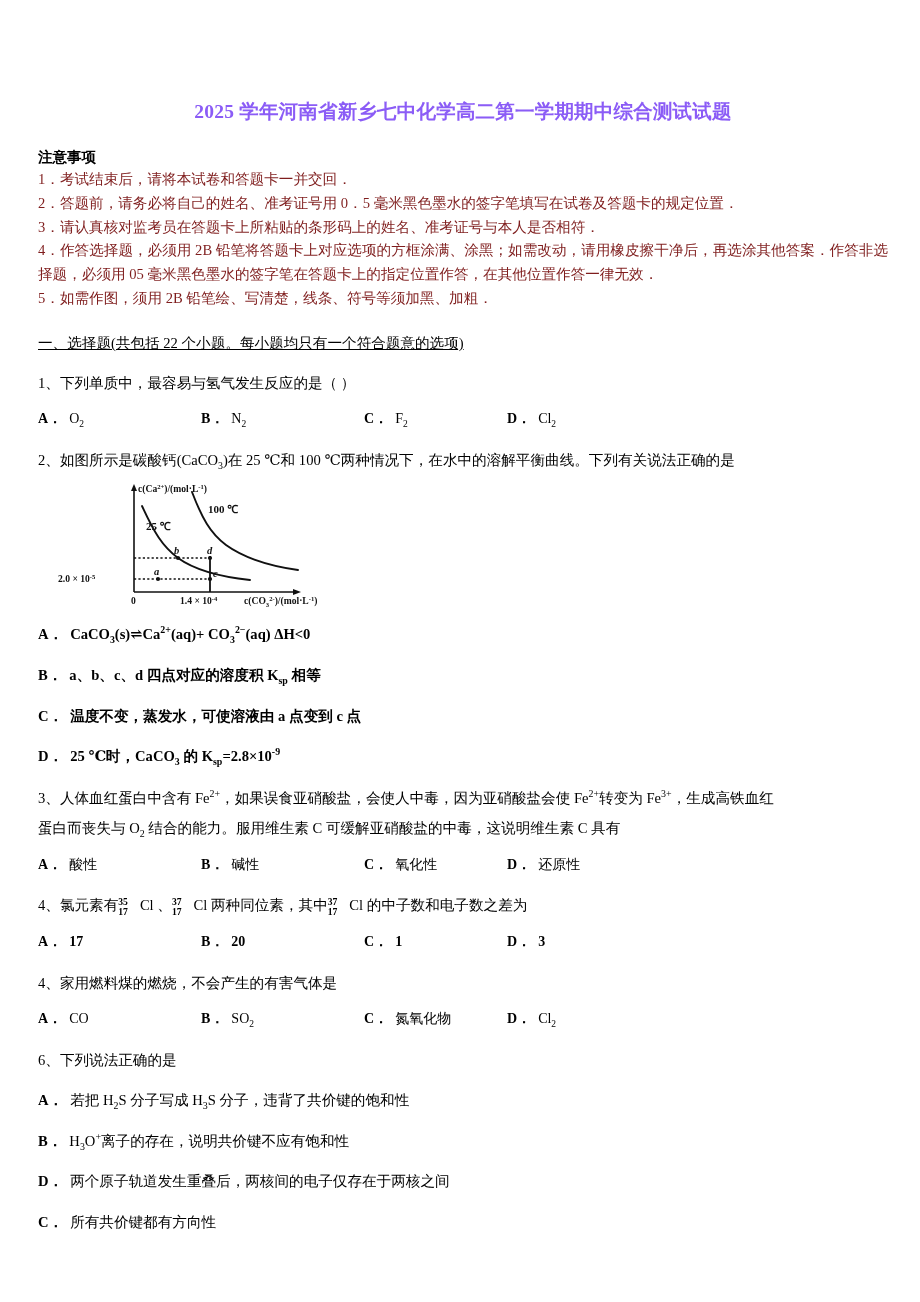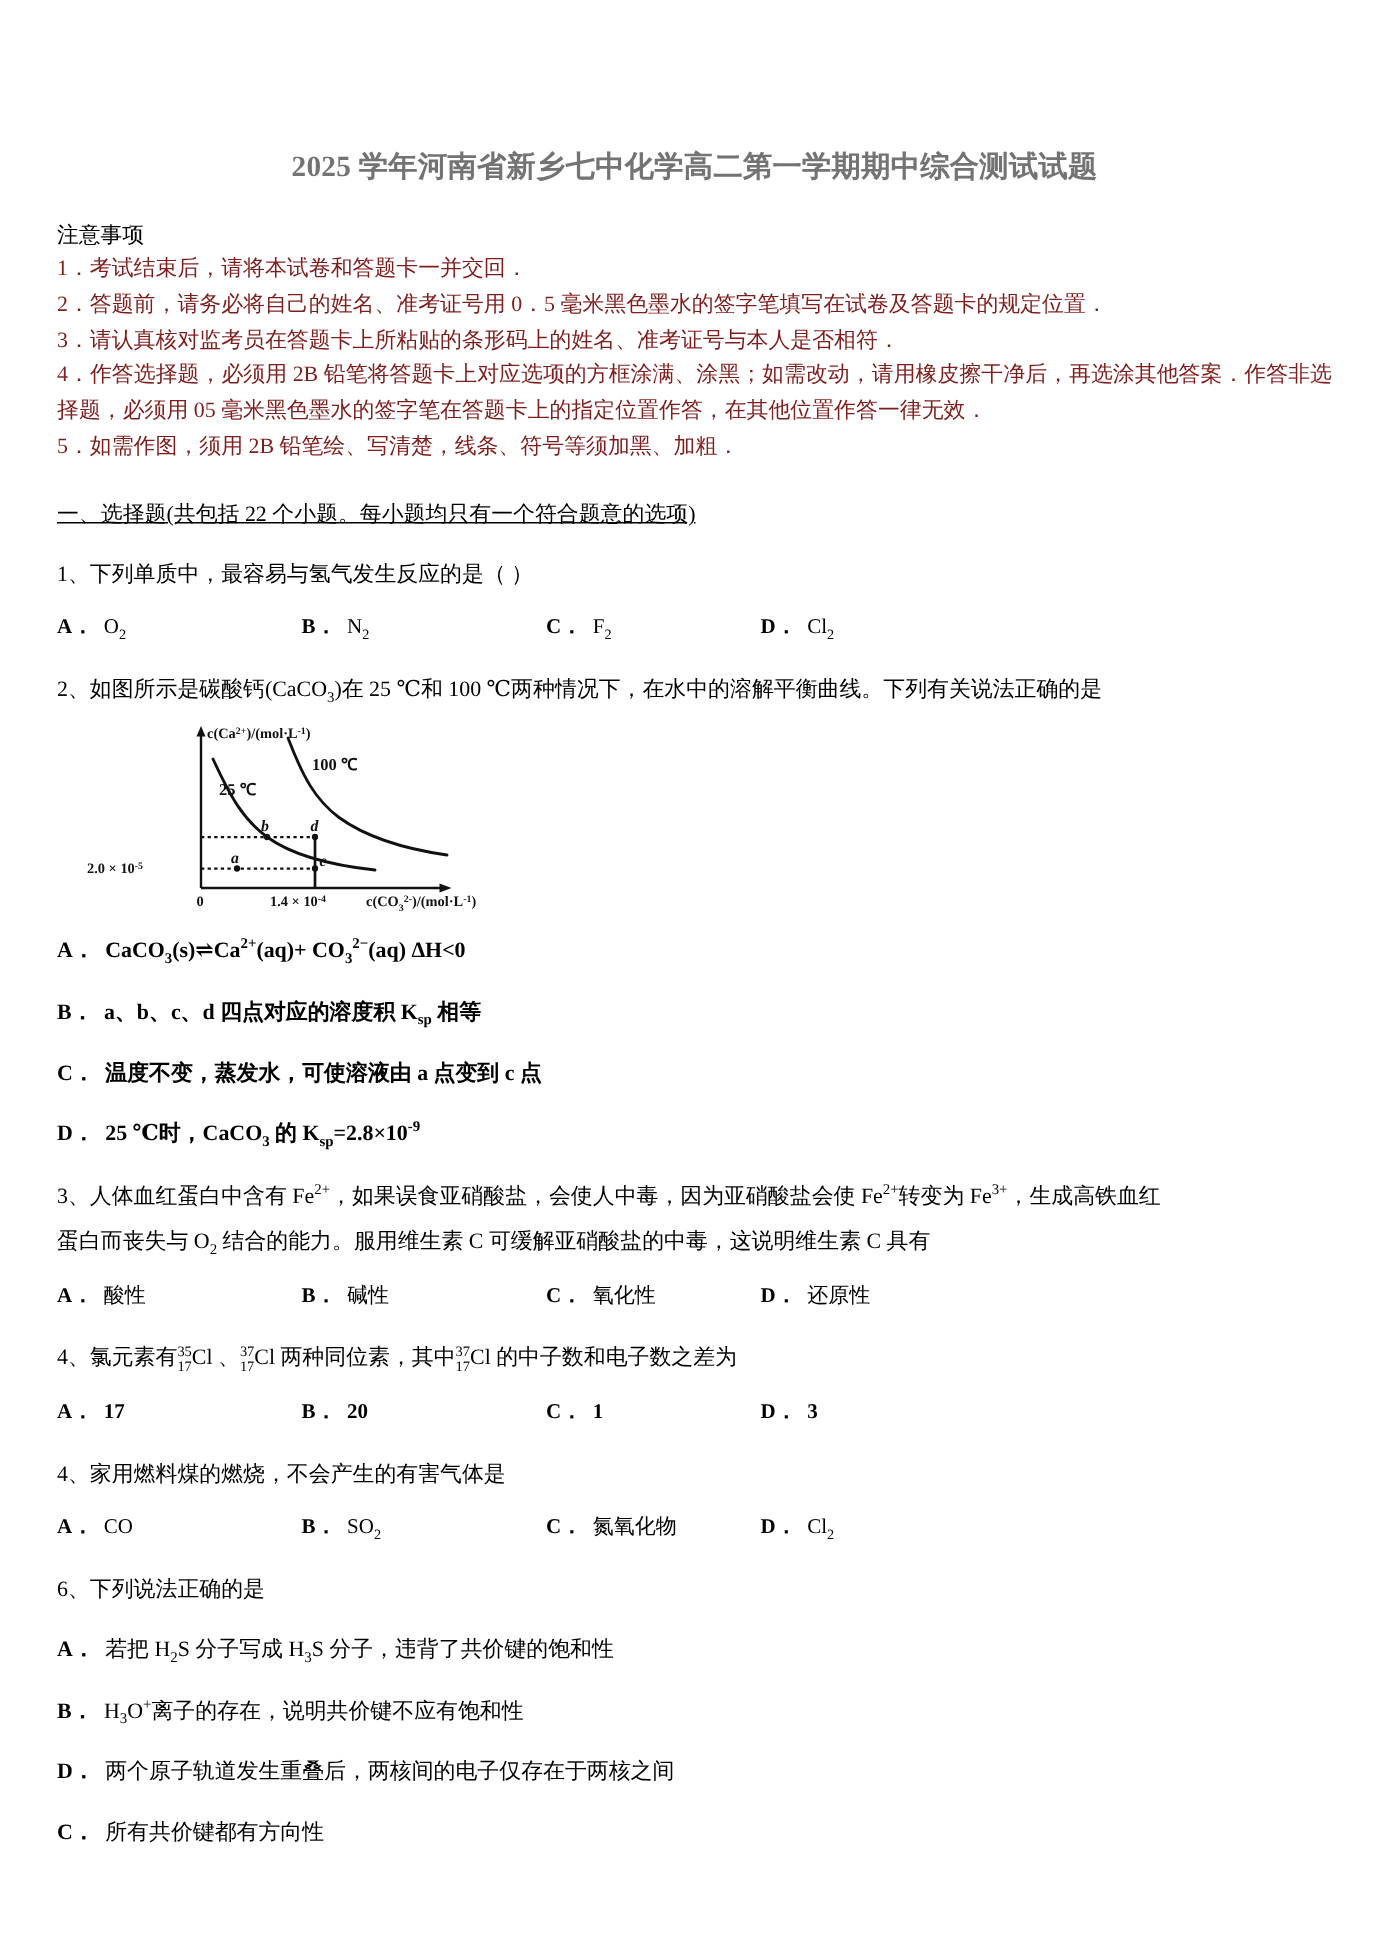--- a/index.html
+++ b/index.html
@@ -30,26 +30,26 @@
 
   
   .doc-title {
     text-align: center;
     font-weight: bold;
     font-size: 19.5px;
     letter-spacing: 0.2px;
     margin: 0;
     padding-top: 100px;
     line-height: 1.2;
-    color: #737373;
+    color: #8b5cf6;
   }
 
   
   .notice-head {
-    font-weight: normal;
+    font-weight: bold;
     font-size: 14.5px;
     margin-top: 24px;
     line-height: 1.45;
   }
   .notice-list {
     margin: 0;
     padding: 0;
     list-style: none;
   }
   .notice-list li {
@@ -101,22 +101,22 @@
     line-height: 0;
   }
 
   
   .iso {
     display: inline-block;
     vertical-align: -0.45em;
     text-align: left;
     font-size: 0.66em;
     line-height: 1.02;
-    margin-right: 0;
-    font-weight: normal;
+    margin-right: 12px;
+    font-weight: bold;
   }
   .iso .top { display: block; }
   .iso .bot { display: block; }
 
   
   .chart-wrap {
     position: relative;
     margin-top: 6px;
     margin-left: 20px;
     width: 300px;

